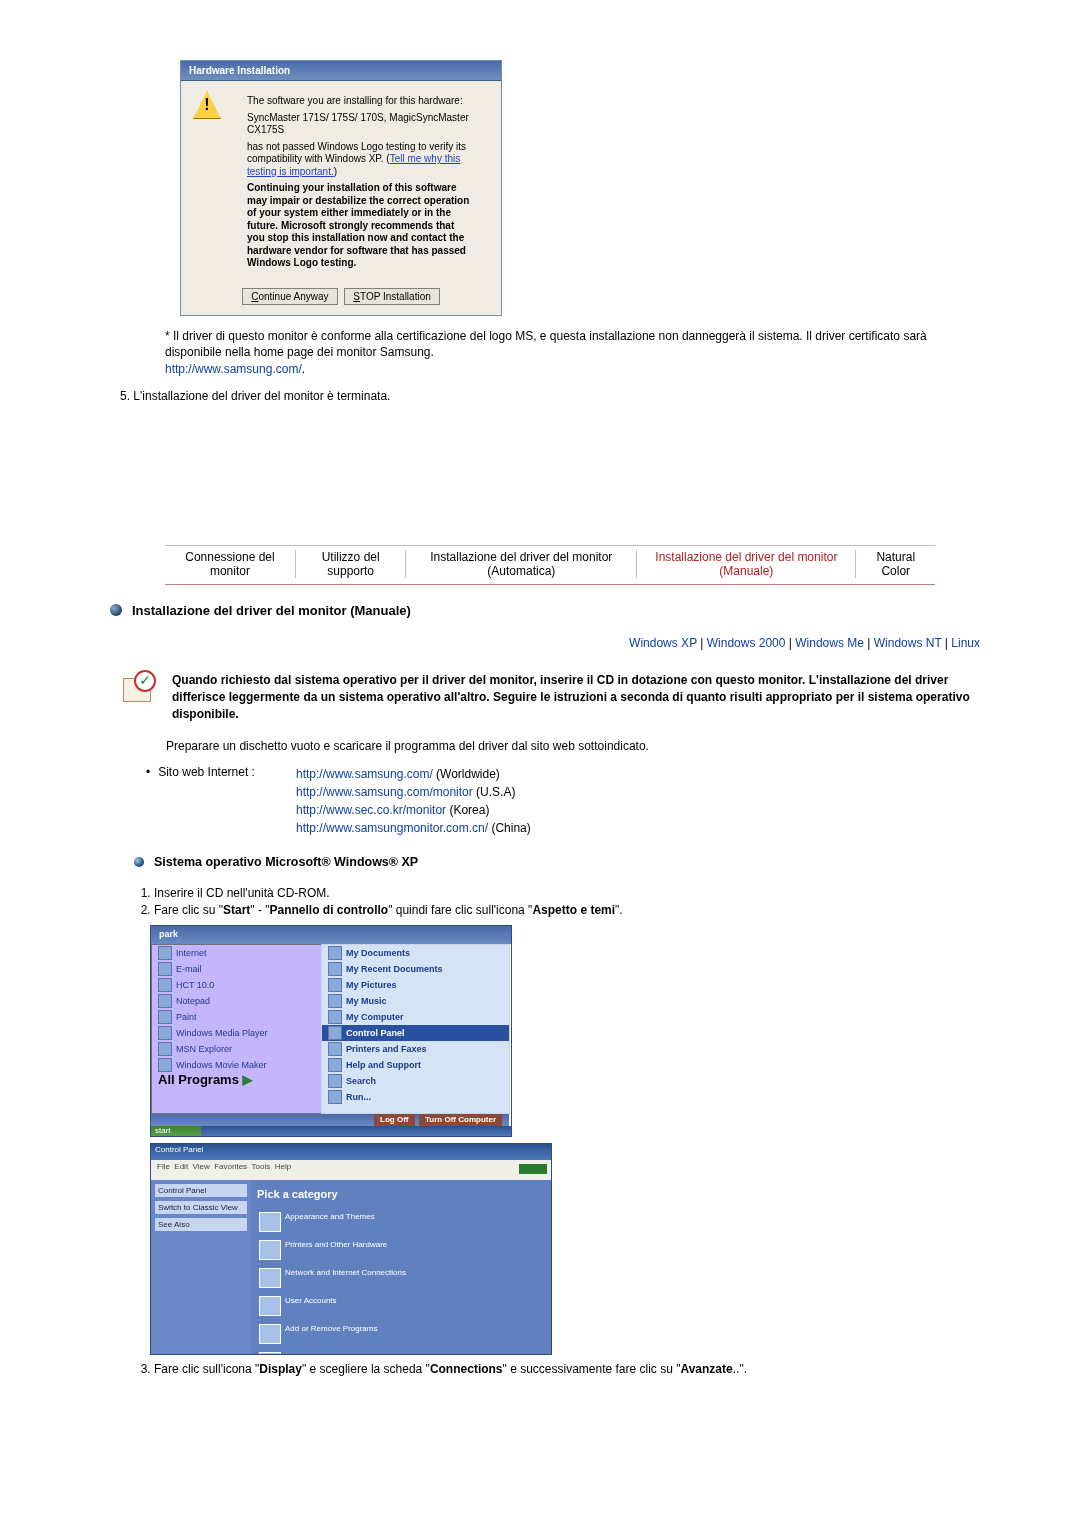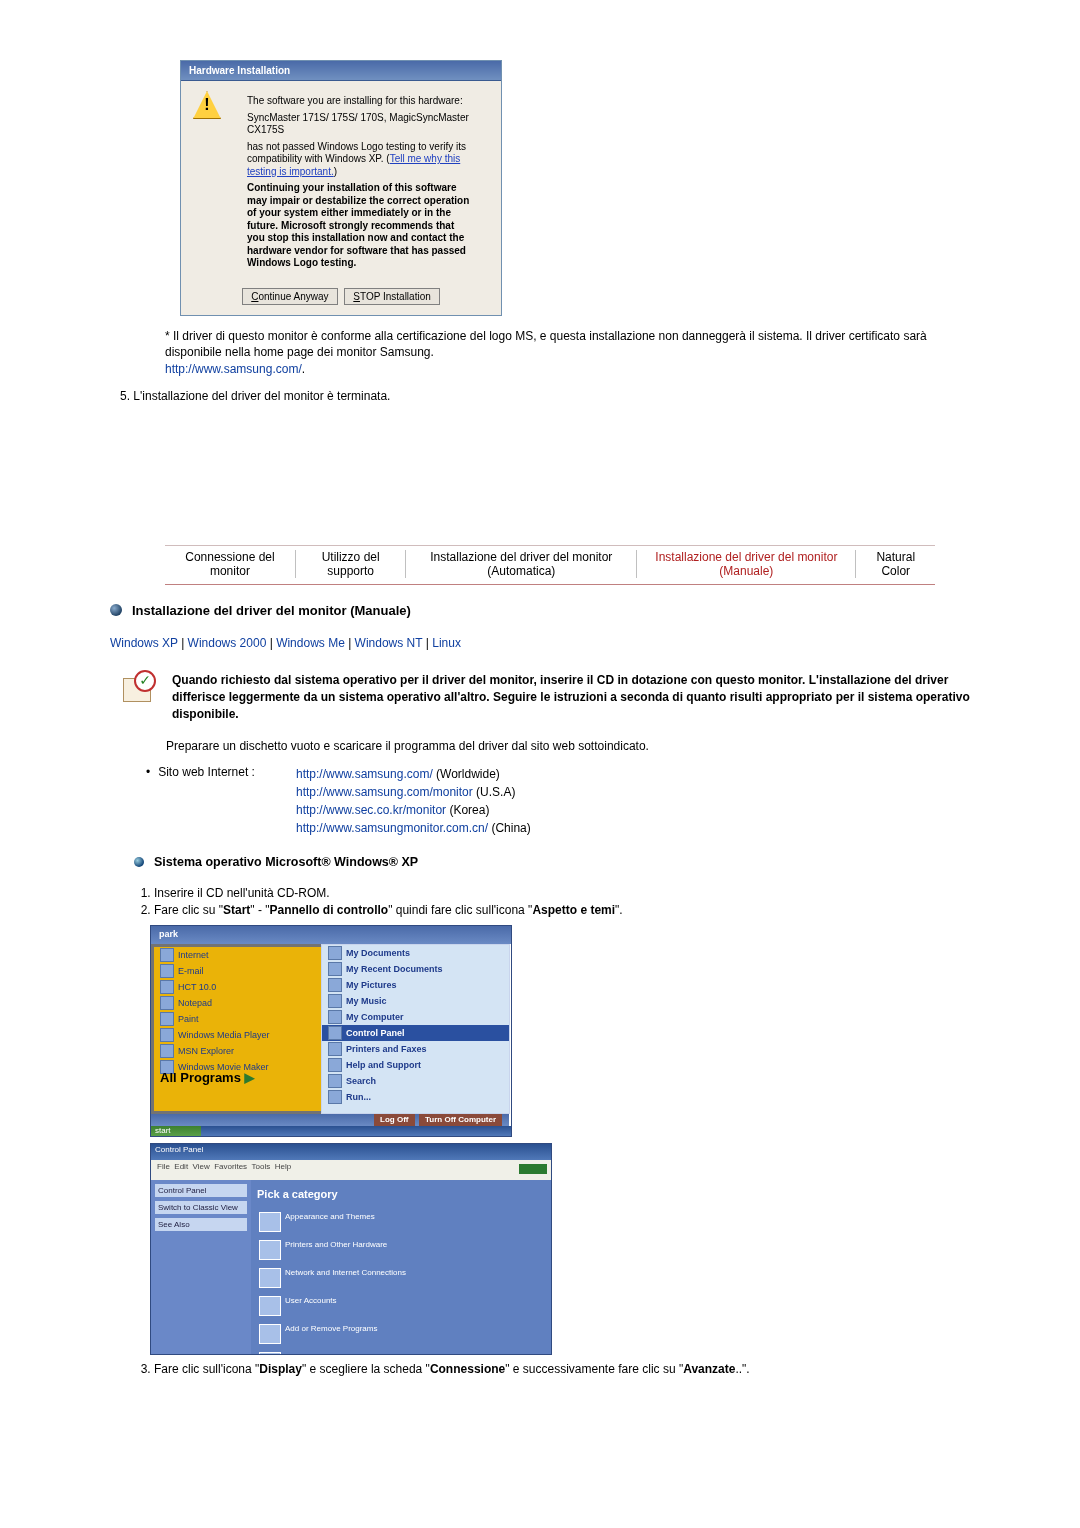--- a/index.html
+++ b/index.html
@@ -126,21 +126,21 @@
     height: 12px;
     background: radial-gradient(circle at 35% 35%, #8ac, #246 70%);
     border-radius: 50%;
     flex: 0 0 12px;
   }
   .section-title {
     font-weight: bold;
     font-size: 13px;
   }
   .os-links {
-    text-align: left;
+    text-align: right;
     margin: 18px 0 22px 0;
   }
   .os-links a {
     color: #1040a0;
     text-decoration: none;
   }
   .info-row {
     display: flex;
     gap: 16px;
     margin: 10px 0 10px 10px;
@@ -227,22 +227,22 @@
   .ss-start {
     width: 360px;
     height: 210px;
     background: #fff;
   }
   .ss-start .leftpanel {
     position: absolute;
     left: 0; top: 18px;
     bottom: 22px;
     width: 170px;
-    background: #eab308;
-    border: 3px solid #737373;
+    background: #c4b5fd;
+    border: 1px solid #737373;
   }
   .ss-start .rightpanel {
     position: absolute;
     left: 170px; top: 18px;
     bottom: 22px;
     right: 1px;
     background: #d4e4f4;
     border: 1px solid #c8d4ec;
   }
   .ss-start .topband {
@@ -611,17 +611,17 @@
             <div class="ci"></div>
             <span>Date, Time, Language, and Regional Options</span>
           </div>
 
       </div>
     </div>
   </div>
 
   <ol class="steps" start="3">
     <li>
-      <span>Fare clic sull'icona "</span><b>Display</b><span>" e scegliere la scheda "</span><b>Connessione</b><span>" e successivamente fare clic su "</span><b>Avanzate</b><span>..".</span>
+      <span>Fare clic sull'icona "</span><b>Display</b><span>" e scegliere la scheda "</span><b>Connections</b><span>" e successivamente fare clic su "</span><b>Avanzate</b><span>..".</span>
     </li>
   </ol>
 
 </div>
 
 </body></html>

